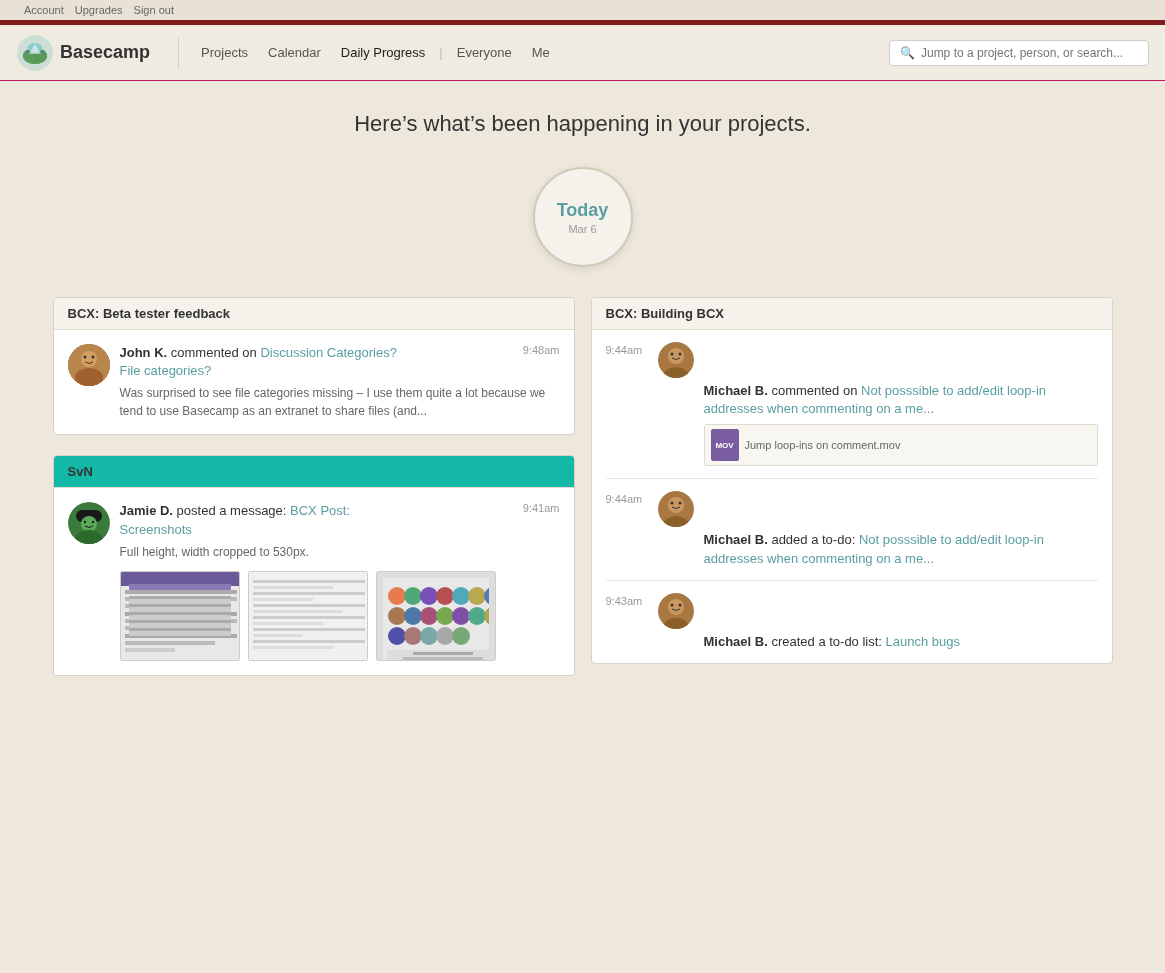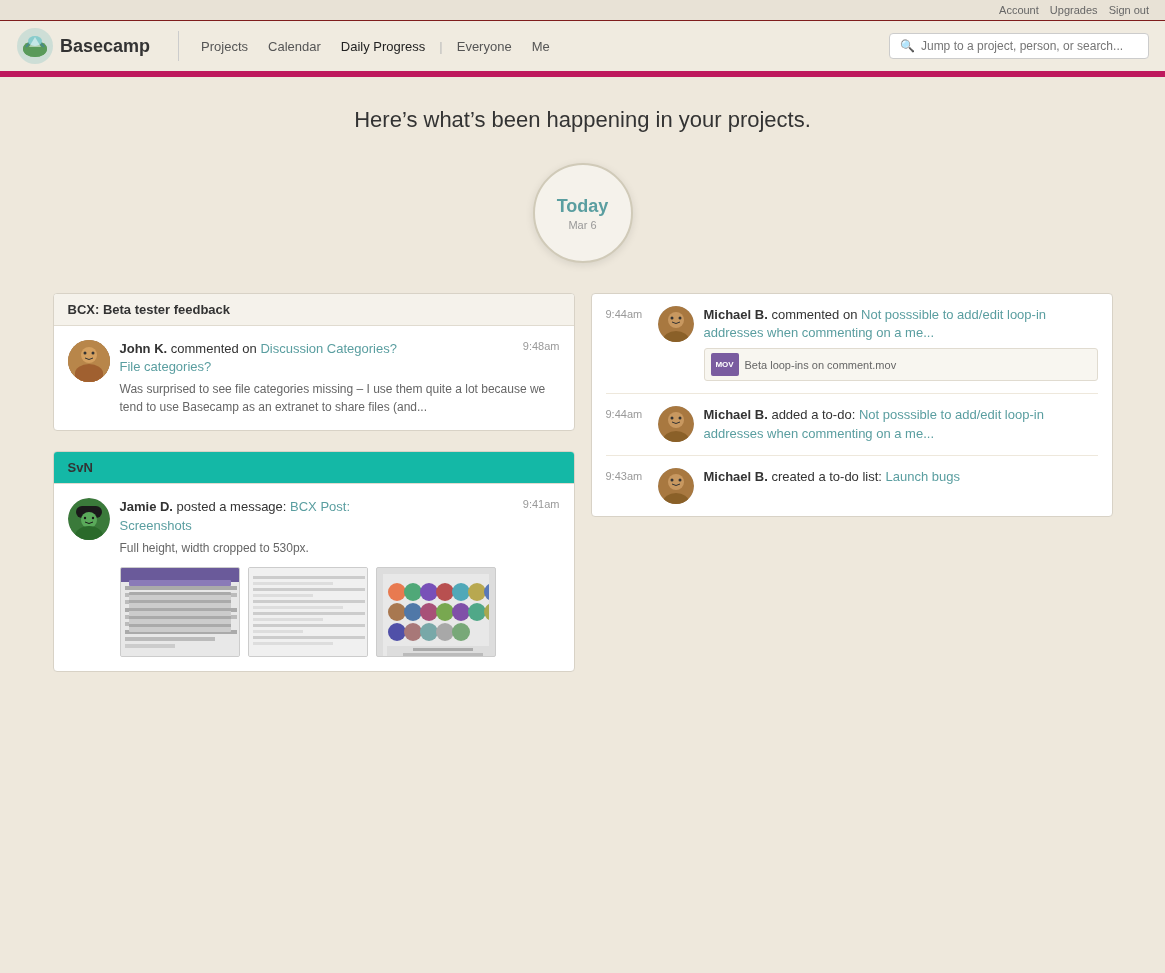--- a/index.html
+++ b/index.html
@@ -6,36 +6,35 @@
     body {
       font-family: -apple-system, BlinkMacSystemFont, "Helvetica Neue", Arial, sans-serif;
       background-color: #eee8dc;
       color: #333;
       font-size: 13px;
     }
 
     
     .top-utility-bar {
       background-color: #e8e2d6;
-      text-align: right;
       padding: 4px 16px;
       font-size: 11px;
       color: #666;
-      border-bottom: 1px solid #7f1d1d;
+      border-bottom: 5px solid #7f1d1d;
     }
     .top-utility-bar a {
       color: #666;
       text-decoration: none;
       margin-left: 8px;
     }
 
     
     .header {
       background-color: #f0ebe0;
-      border-bottom: 6px solid #be185d;
+      border-bottom: 1px solid #be185d;
       display: flex;
       align-items: center;
       padding: 0 16px;
       height: 56px;
     }
     .logo-area {
       display: flex;
       align-items: center;
       margin-right: 16px;
       text-decoration: none;
@@ -266,20 +265,21 @@
       background: #ccc;
     }
     .right-body {
       flex: 1;
       min-width: 0;
     }
     .right-text {
       font-size: 13px;
       color: #333;
       line-height: 1.4;
+      margin-top: 40px;
     }
     .right-section {
       background: #fff;
       border: 1px solid #d8d2c6;
       border-radius: 4px;
       overflow: hidden;
     }
     .right-section .project-header {
       background: #f5f2eb;
       border-bottom: 1px solid #e0dbd0;
@@ -297,21 +297,21 @@
       margin-top: 6px;
       padding: 4px 6px;
       background: #f8f6f0;
       border: 1px solid #e0dbd0;
       border-radius: 3px;
       font-size: 11px;
       color: #666;
     }
     .attachment-icon {
       width: 28px;
-      height: 23px;
+      height: 32px;
       background: #7a5ca0;
       border-radius: 2px;
       display: flex;
       align-items: center;
       justify-content: center;
       font-size: 8px;
       color: white;
       font-weight: bold;
     }
 
@@ -551,41 +551,42 @@
             </div>
           </div>
         </div>
       </div>
 
     </div>
 
     <div class="col-right">
 
       <div class="right-section">
+        <div class="project-header">BCX: Building BCX</div>
         <div class="right-section-body">
 
           <div class="right-activity">
             <span class="right-time">9:44am</span>
             <div class="right-avatar">
               <svg width="36" height="36" viewBox="0 0 36 36">
                 <circle cx="18" cy="18" r="18" fill="#a87840"></circle>
                 <circle cx="18" cy="14" r="8" fill="#c89860"></circle>
                 <ellipse cx="18" cy="34" rx="13" ry="9" fill="#8a6028"></ellipse>
                 <circle cx="14" cy="12" r="1.5" fill="#333"></circle>
                 <circle cx="22" cy="12" r="1.5" fill="#333"></circle>
                 <path d="M14 16 Q18 19 22 16" fill="none" stroke="#333" stroke-width="1"></path>
               </svg>
             </div>
             <div class="right-body">
               <p class="right-text">
                 <strong>Michael B.</strong> commented on <a href="#" class="activity-link">Not posssible to add/edit loop-in addresses when commenting on a me...</a>
               </p>
               <div class="attachment-row">
                 <div class="attachment-icon">MOV</div>
-                <span>Beta loop-ins on comment.mov</span>
+                <span>Jump loop-ins on comment.mov</span>
               </div>
             </div>
           </div>
 
           <div class="right-activity">
             <span class="right-time">9:44am</span>
             <div class="right-avatar">
               <svg width="36" height="36" viewBox="0 0 36 36">
                 <circle cx="18" cy="18" r="18" fill="#a87840"></circle>
                 <circle cx="18" cy="14" r="8" fill="#c89860"></circle>

